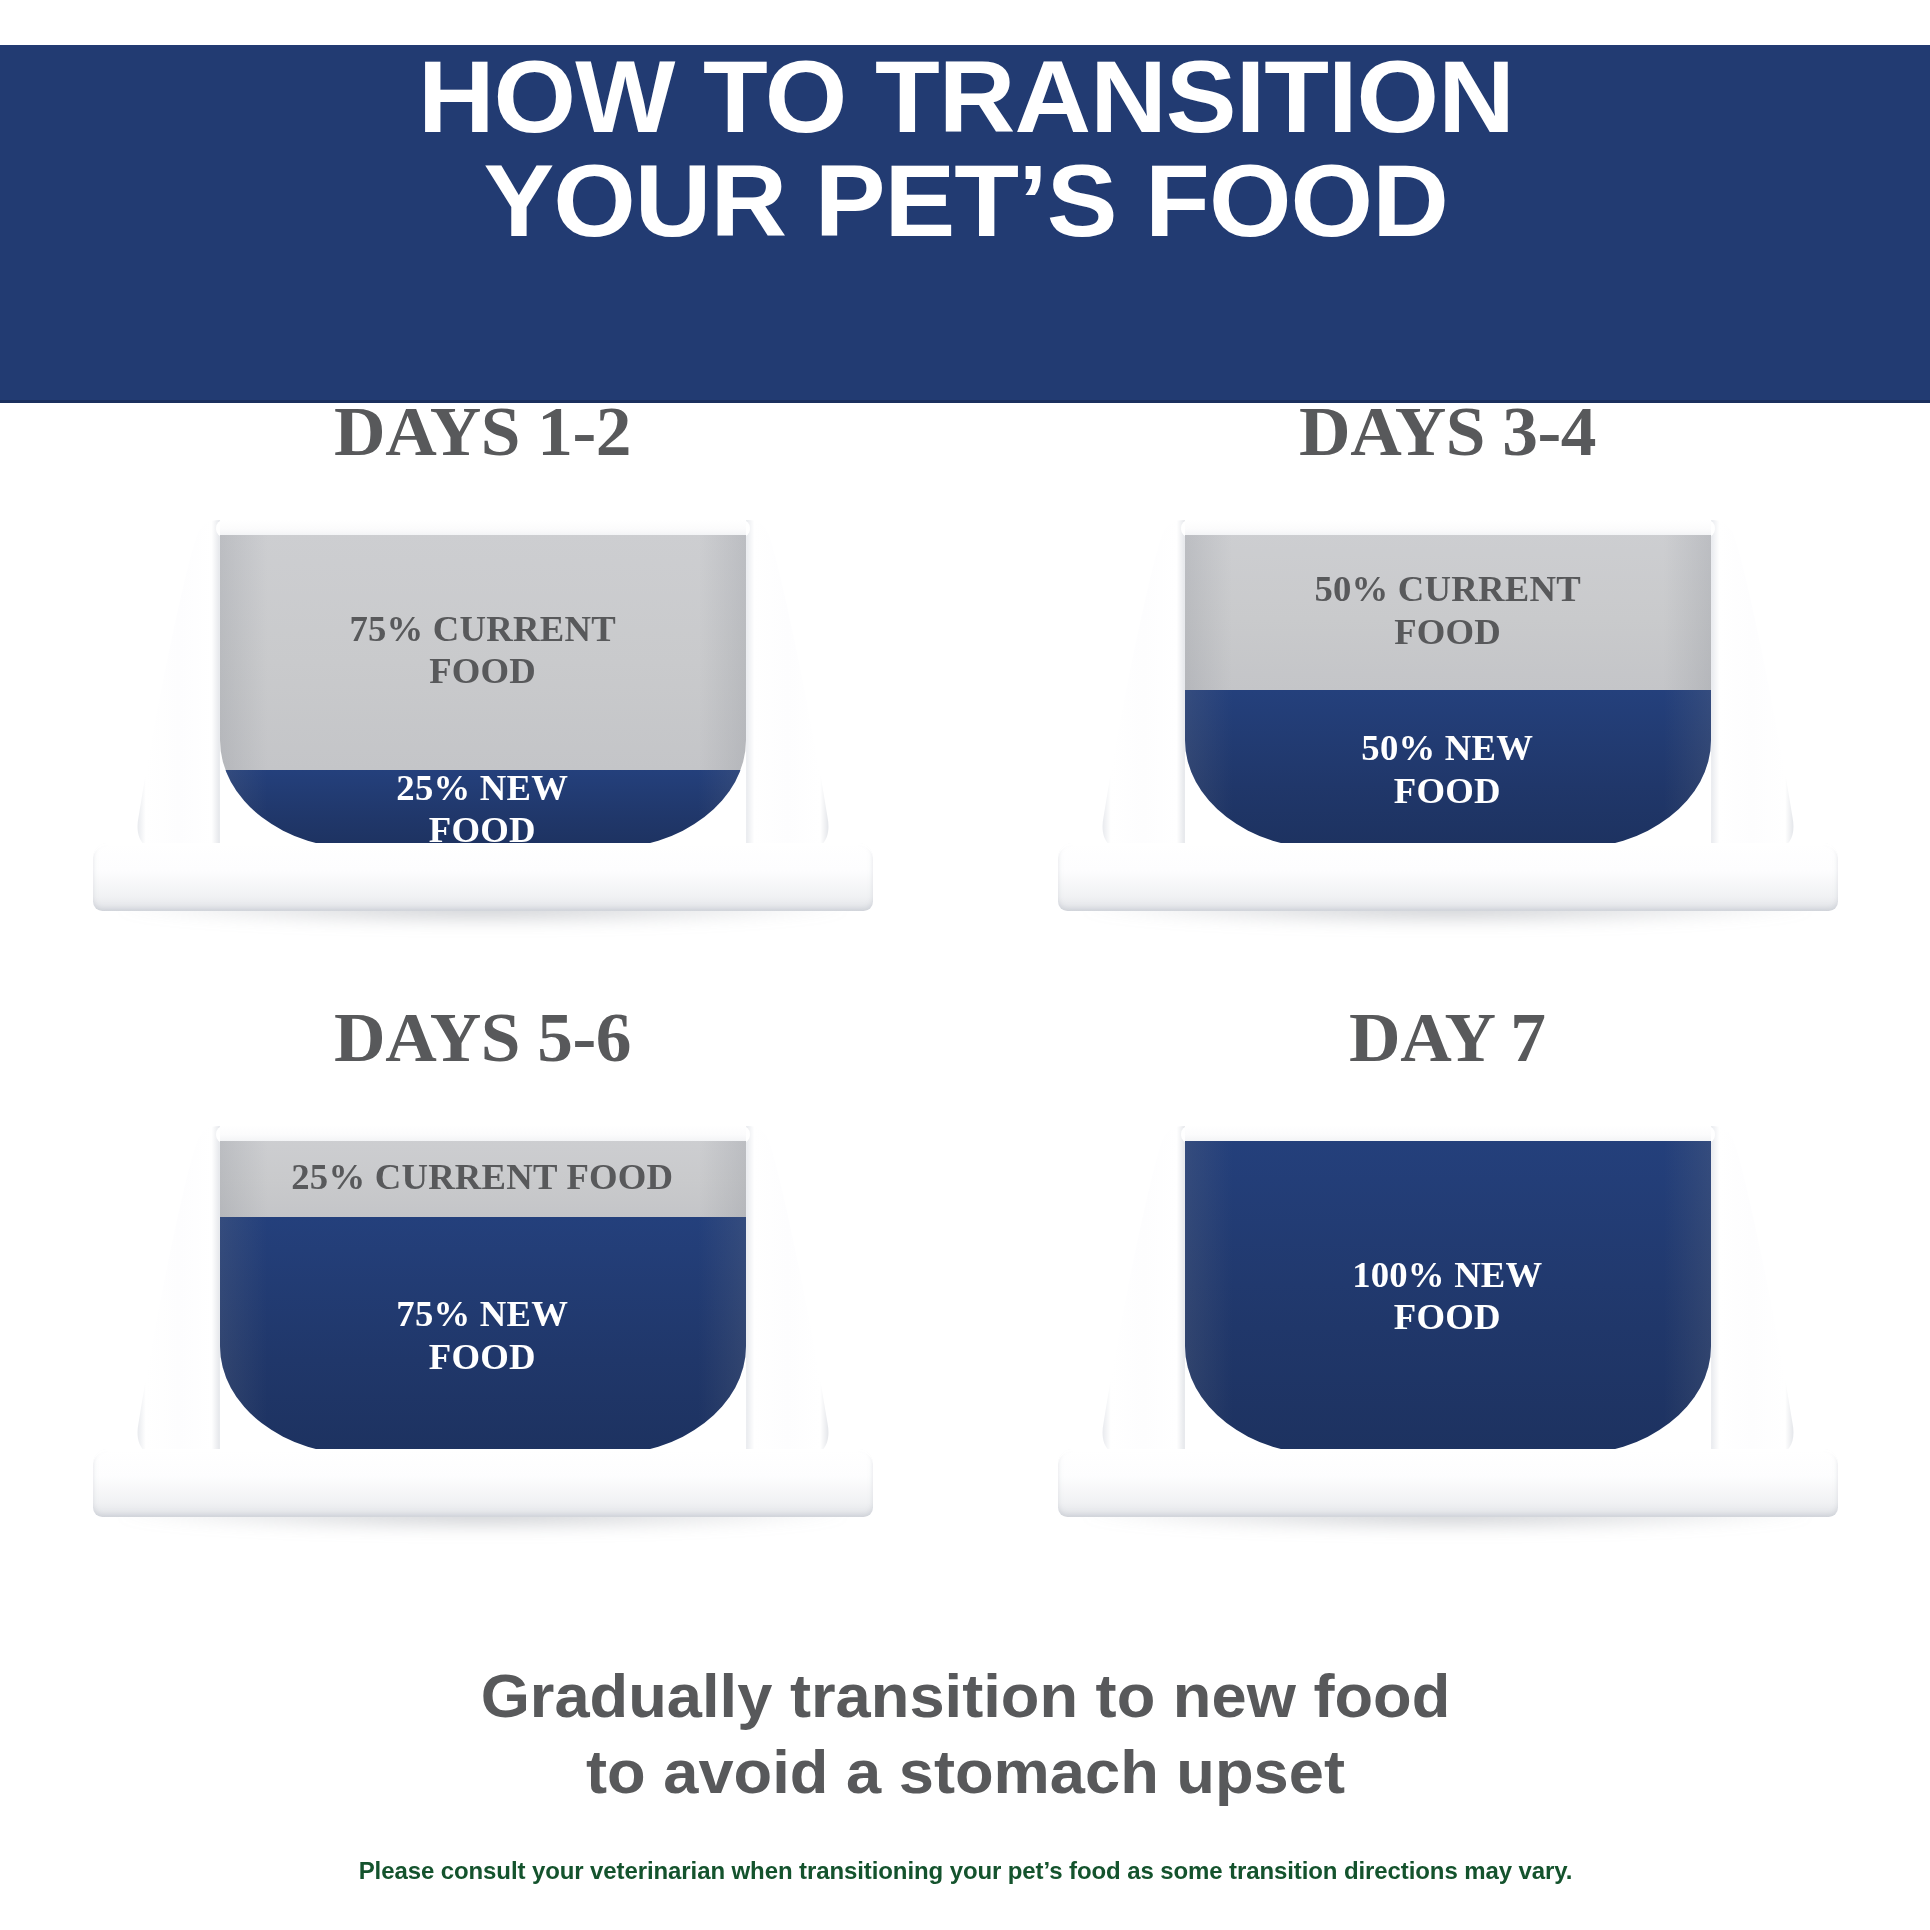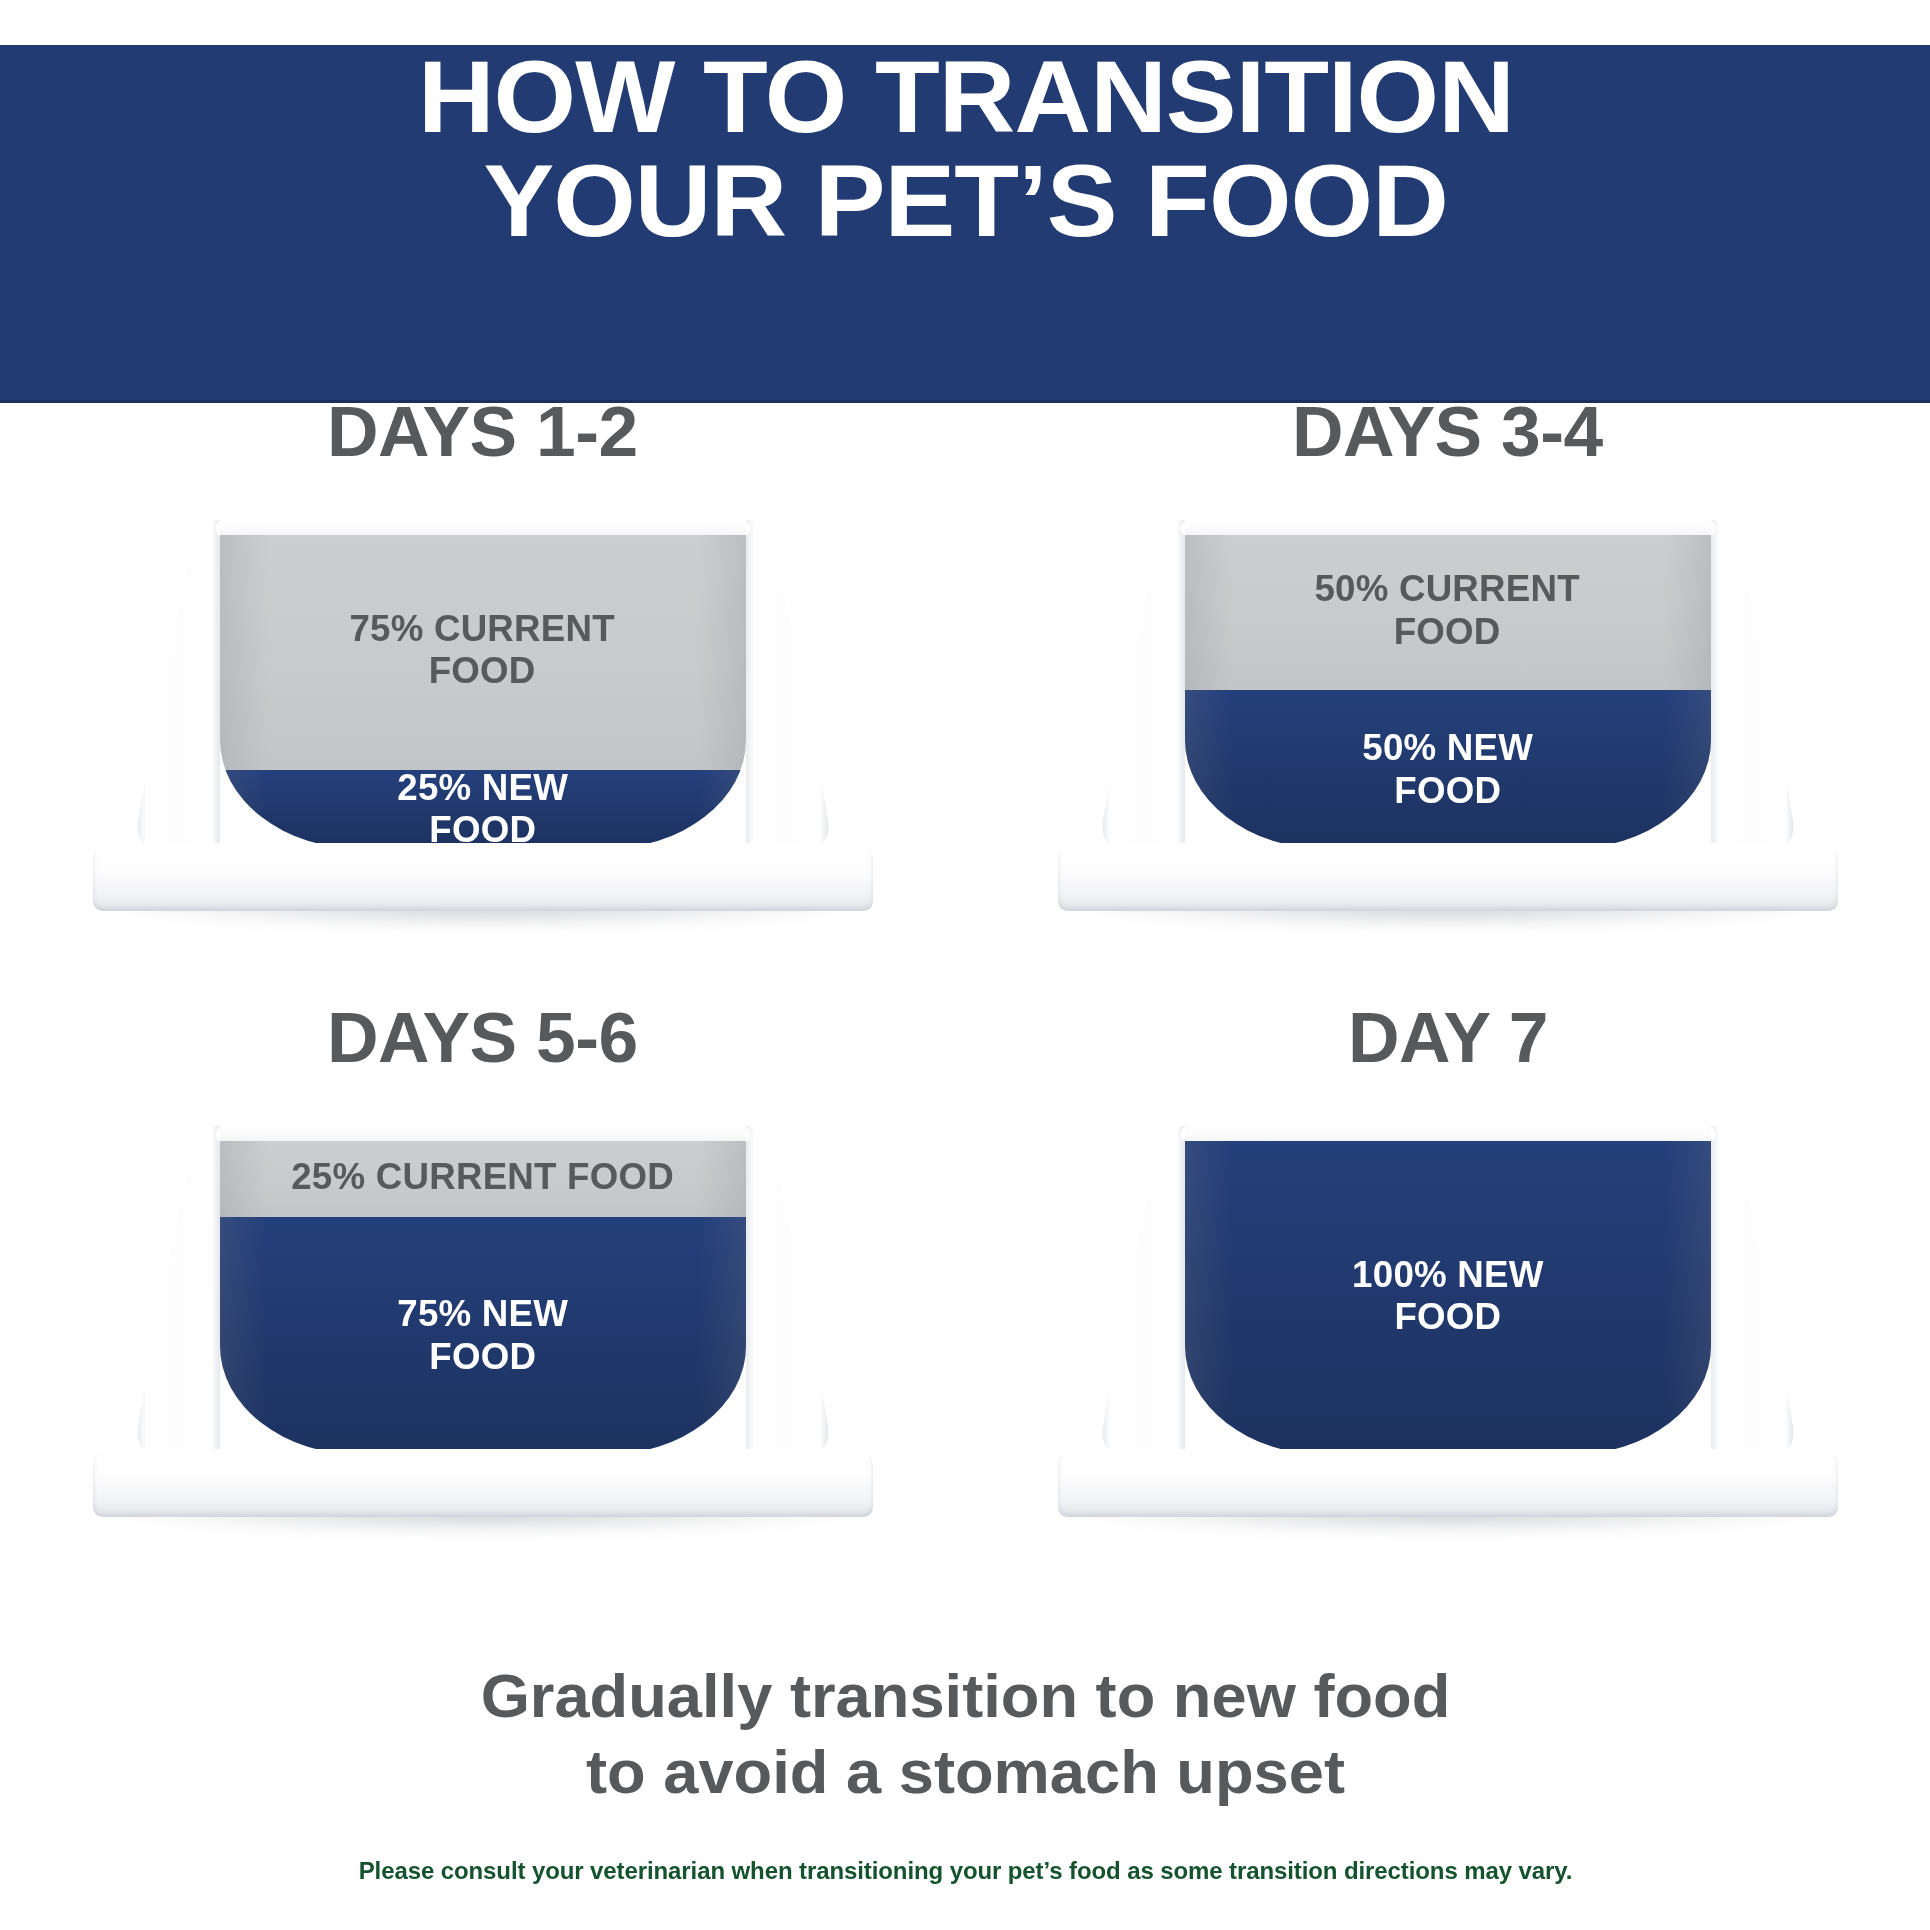--- a/index.html
+++ b/index.html
@@ -44,21 +44,21 @@
   .grid {
     position:absolute;
     left:0; top:397px;
     width:1931px;
     display:grid;
     grid-template-columns:965px 965px;
     grid-template-rows:606px 606px;
   }
   .cell {
     position:relative;
-    display:flex; flex-direction:column; align-items:center;
+    display:flex; flex-direction:column; align-items:center;font-family:Liberation Serif, serif;
   }
 
   .day-title {
     color:#58595B;
     font-weight:bold;
     font-size:70px;
     letter-spacing:-0.5px;
     line-height:1;
     text-align:center;
     white-space:nowrap;

